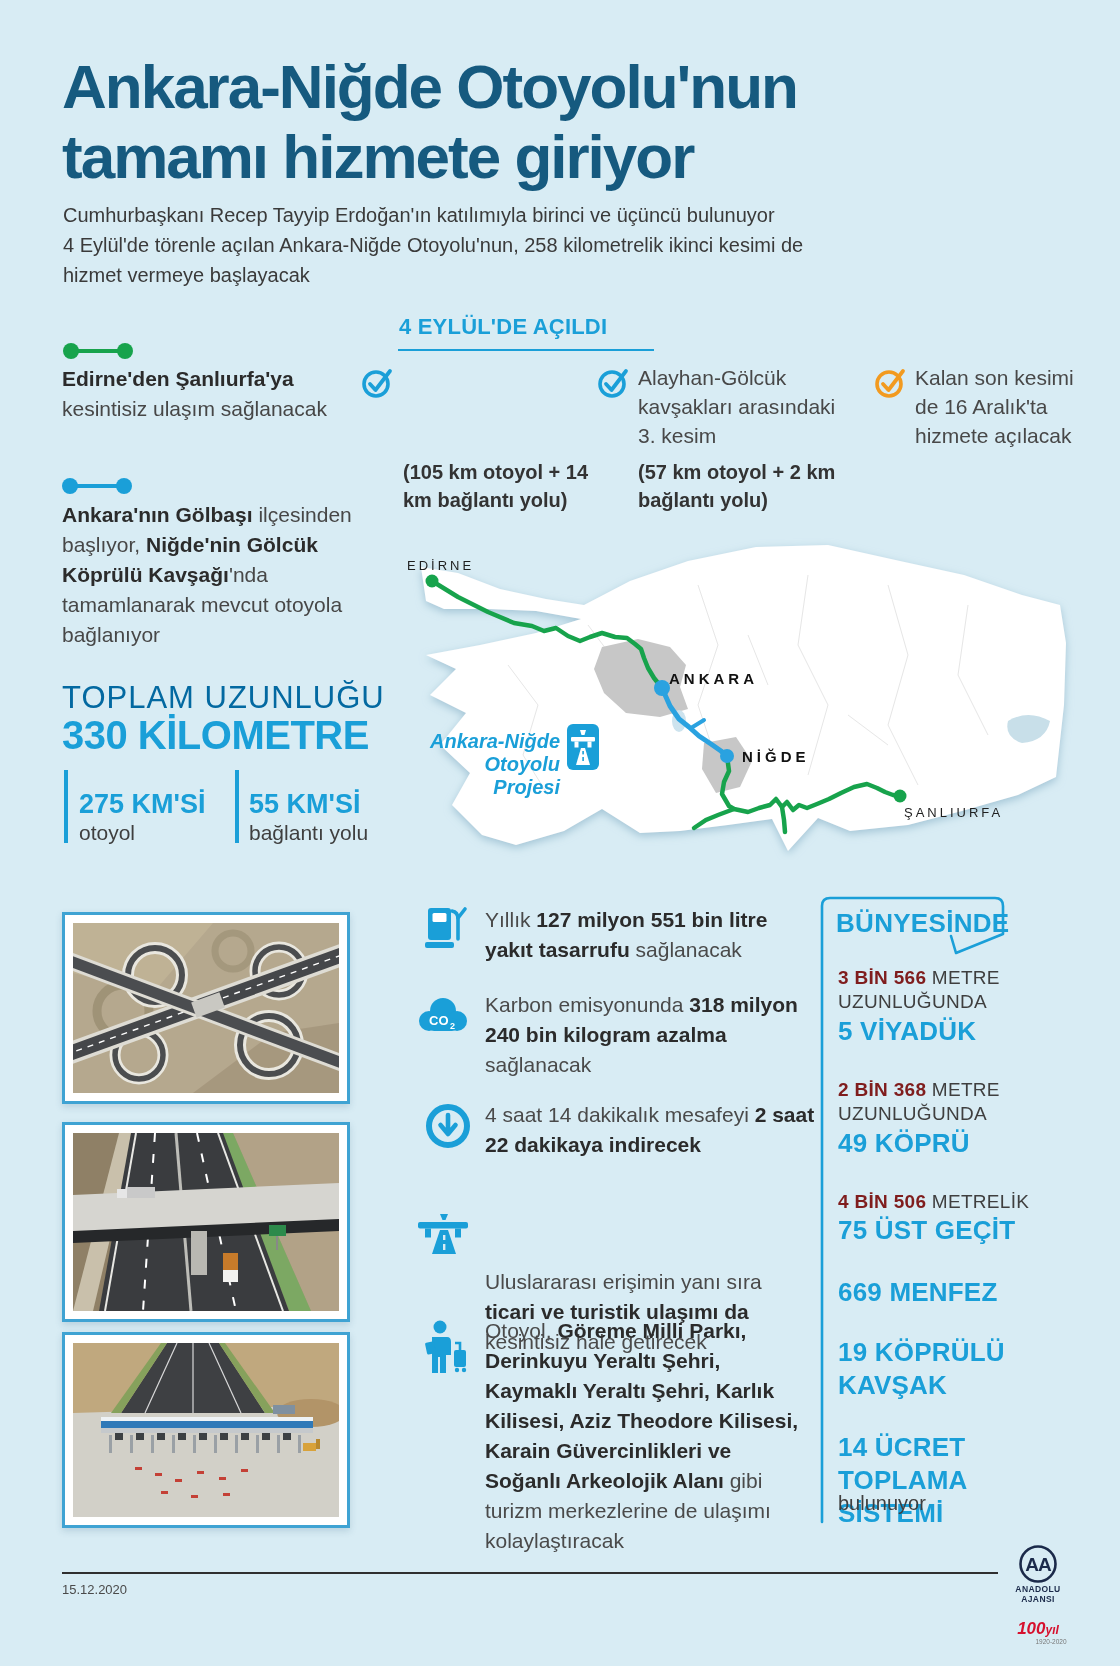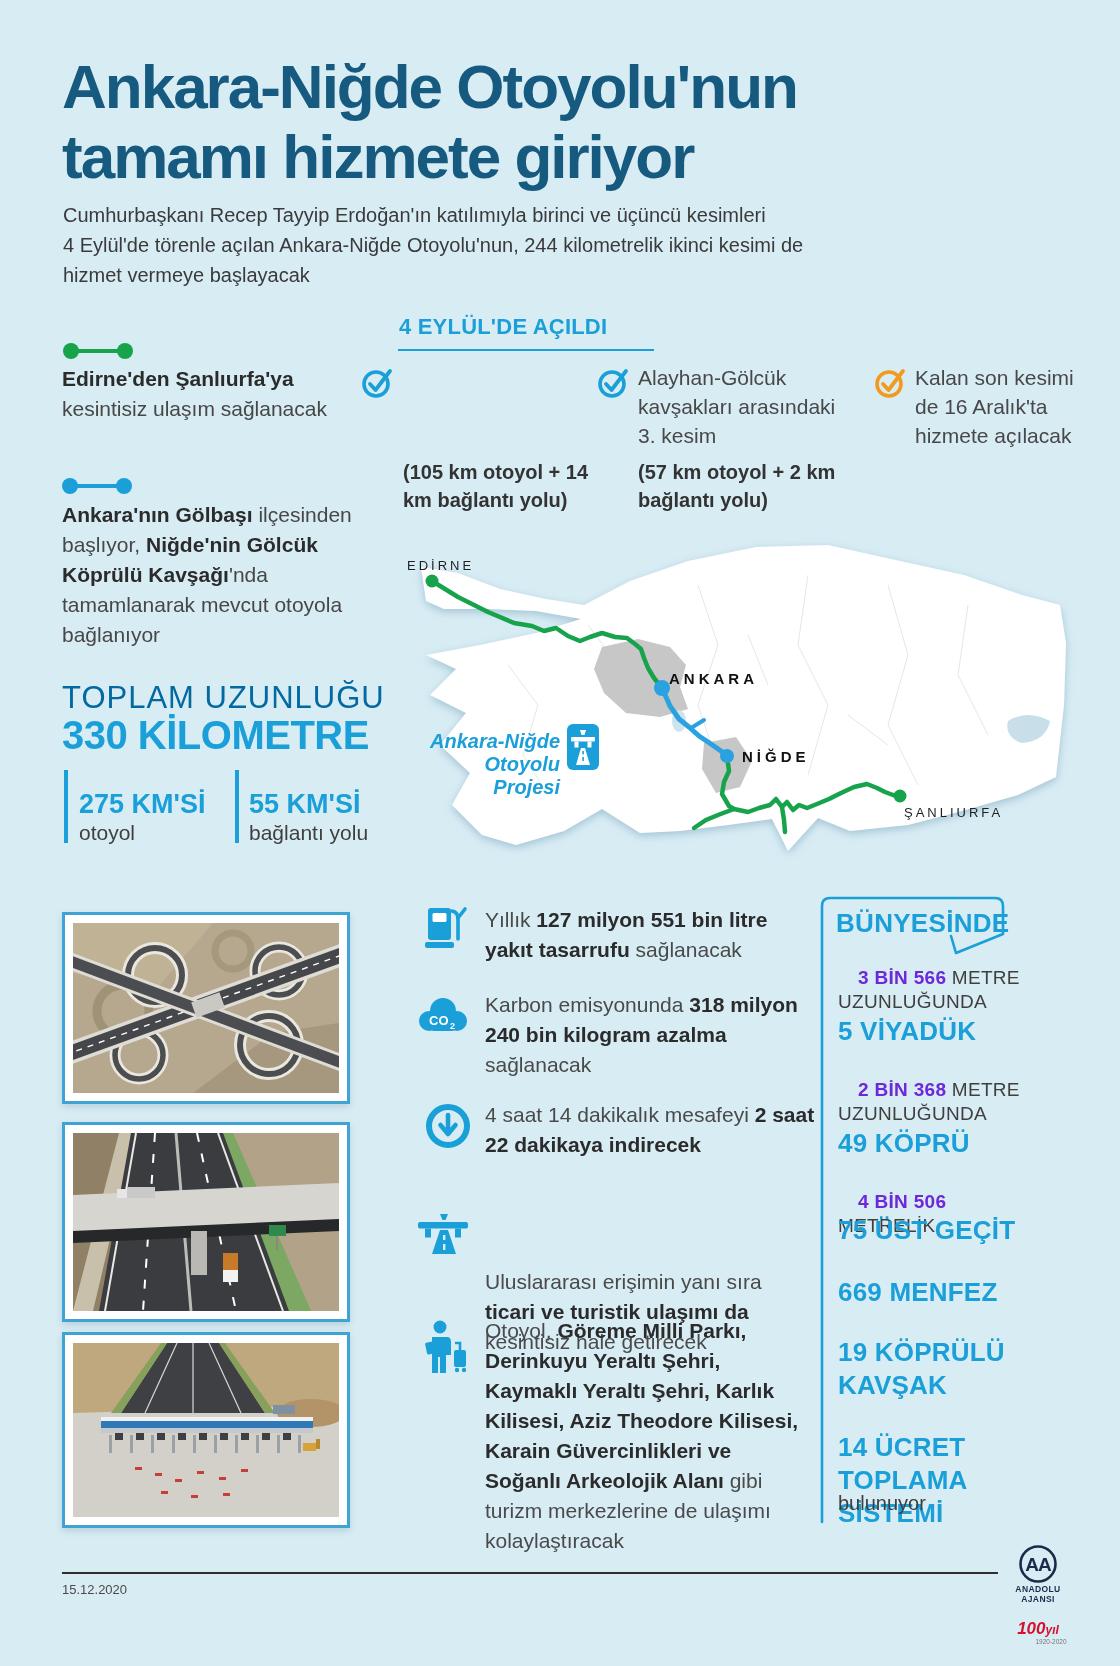--- a/index.html
+++ b/index.html
@@ -15,21 +15,21 @@
   .open-text{font-size:21px;line-height:29px;color:#484848;}
   .open-note{font-size:20px;line-height:28px;font-weight:700;color:#333;}
   .total-label{font-size:31px;letter-spacing:1px;color:#0369a1;font-weight:400;}
   .total-value{font-size:40px;font-weight:800;color:#1a9fd8;letter-spacing:-.5px;}
   .part-bar{width:4px;height:73px;background:#1a9fd8;}
   .part-value{font-size:27px;font-weight:800;color:#1a9fd8;}
   .part-label{font-size:21px;color:#3f3f3f;}
   .benefit{font-size:21px;line-height:30px;color:#4a4a4a;}
   .feat-head{font-size:26px;font-weight:800;color:#1a9fd8;letter-spacing:.3px;}
   .feat-pre{font-size:19px;line-height:24px;color:#3f3f3f;letter-spacing:.3px;}
-  .feat-pre .b{font-weight:700;color:#6d28d9;margin-left:20px;}
+  .feat-pre .b{font-weight:700;color:#7f1d1d;}
   .feat-value{font-size:26px;line-height:33px;font-weight:800;color:#1a9fd8;letter-spacing:.2px;}
   .feat-suffix{font-size:20px;color:#3f3f3f;}
   .photo-frame{border:3px solid #3fa3d3;background:#fff;padding:8px;box-sizing:border-box;
                box-shadow:0 3px 7px rgba(40,90,120,.18);}
   .photo-frame svg{display:block;}
   .proj-label{font-size:20px;line-height:23px;font-weight:800;color:#1a9fd8;text-align:right;}
   .footer-line{height:2px;background:#2f2f2f;}
   .footer-date{font-size:13px;color:#4a4a4a;}
   .aa-name{font-size:8.5px;font-weight:700;color:#1b2a4a;letter-spacing:.4px;}
   .aa-100{font-size:17px;font-weight:700;font-style:italic;color:#d6112e;}
@@ -42,22 +42,22 @@
 <body>
 
 <div class="canvas">
 
   <div class="abs title" style="left:62px;top:52px;">
     <div>Ankara-Niğde Otoyolu'nun</div>
     <div>tamamı hizmete giriyor</div>
   </div>
 
   <div class="abs subtitle" style="left:63px;top:200px;width:820px;">
-      <div>Cumhurbaşkanı Recep Tayyip Erdoğan'ın katılımıyla birinci ve üçüncü kesimleri</div>
-      <div>4 Eylül'de törenle açılan Ankara-Niğde Otoyolu'nun, 244 kilometrelik ikinci kesimi de</div>
+      <div>Cumhurbaşkanı Recep Tayyip Erdoğan'ın katılımıyla birinci ve üçüncü bulunuyor</div>
+      <div>4 Eylül'de törenle açılan Ankara-Niğde Otoyolu'nun, 258 kilometrelik ikinci kesimi de</div>
       <div>hizmet vermeye başlayacak</div>
     </div>
 
   <svg class="abs" style="left:62px;top:342px;" width="72" height="18" viewBox="0 0 72 18">
     <line x1="12" y1="9" x2="60" y2="9" stroke="#17a34c" stroke-width="4"></line>
     <circle cx="9" cy="9" r="8" fill="#17a34c"></circle>
       <circle cx="63" cy="9" r="8" fill="#17a34c"></circle>
   </svg>
   <div class="abs note-text seg" style="left:62px;top:364px;width:300px;"><span class="b">Edirne'den Şanlıurfa'ya</span><span> kesintisiz ulaşım sağlanacak</span></div>
 

